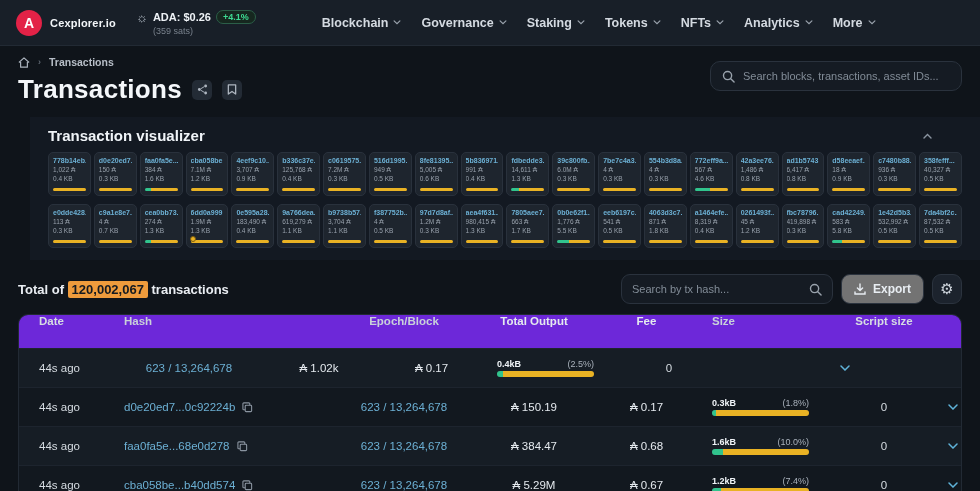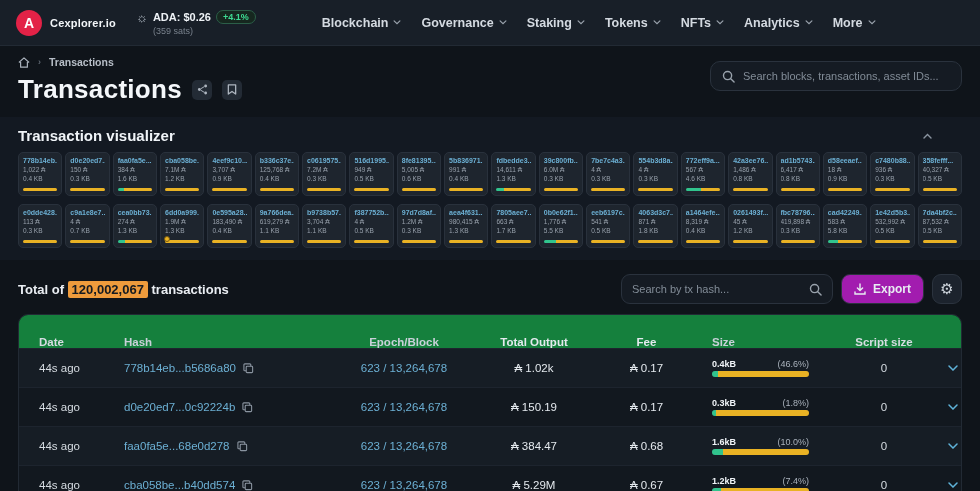--- a/index.html
+++ b/index.html
@@ -56,21 +56,21 @@
     display:flex; align-items:center; gap:8px; padding:0 11px;
   }
   .top-search input {
     flex:1; background:transparent; border:none; outline:none;
     color:#cfd6de; font-size:11px; font-family:inherit;
   }
   .top-search input::placeholder { color:#828c97; }
   .search-ic { color:#9aa3ad; }
 
   
-  .viz { background:#131922; margin-top:8px; padding:10px 18px 12px; }
+  .viz { background:#131922; margin-top:8px; padding:10px 18px 12px;margin-left:30px; }
   .viz-head { display:flex; align-items:center; justify-content:space-between; }
   .viz-title { font-size:15px; font-weight:bold; color:#f0f4f8; }
   .viz-collapse { color:#8a94a0; cursor:pointer; padding:2px 30px; }
   .viz-row { display:flex; gap:3px; margin-top:8px; }
   .tx-card {
     width:44.5px; height:44px; background:#1e252e; border:1px solid #29313c;
     border-radius:5px; padding:4px 4px 4px; cursor:pointer;
     display:flex; flex-direction:column; overflow:hidden; position:relative;
   }
   .tx-hash { font-size:7px; font-weight:bold; color:#6cb0d4; white-space:nowrap; overflow:hidden; }
@@ -92,35 +92,35 @@
     width:212px; height:30px; background:#151b23; border:1px solid #2a323d;
     border-radius:9px; display:flex; align-items:center; padding:0 10px; gap:8px;
   }
   .tx-search input {
     flex:1; background:transparent; border:none; outline:none;
     color:#cfd6de; font-size:11px; font-family:inherit;
   }
   .tx-search input::placeholder { color:#828c97; }
   .export-btn {
     height:30px; display:flex; align-items:center; gap:7px; padding:0 12px;
-    background:#a21caf; border:1px solid #2b333e; border-radius:9px;
+    background:#737373; border:1px solid #2b333e; border-radius:9px;
     color:#e8edf2; font-size:12px; font-weight:bold; cursor:pointer;
   }
   .tool-gear {
     width:30px; height:30px; background:#1c232d; border:1px solid #2b333e; border-radius:9px;
     display:flex; align-items:center; justify-content:center; color:#cdd4db; font-size:15px; cursor:pointer;
   }
 
   
   .table-wrap {
     margin:0 18px; background:#141a21; border:1px solid #222a34;
     border-radius:10px 10px 0 0; overflow:hidden;
   }
   .t-head {
-    display:flex; align-items:flex-end; height:33px; background:#15803d;
+    display:flex; align-items:flex-start; height:33px; background:#6d28d9;
     font-size:11.5px; font-weight:bold; color:#c9d0d9;
   }
   .t-row {
     display:flex; align-items:center; height:39px; font-size:11.5px;
     border-top:1px solid #1d242e;
   }
   .t-row:nth-child(odd) { background:#161d25; }
   .t-row:nth-child(even) { background:#12181f; }
   .c-date { width:105px; padding-left:20px; color:#d6dce2; }
   .c-hash { width:215px; display:flex; align-items:center; gap:7px; }
@@ -761,36 +761,27 @@
     <span class="c-out">Total Output</span>
     <span class="c-fee">Fee</span>
     <span class="c-size">Size</span>
     <span class="c-script">Script size</span>
     <span class="c-exp"></span>
   </div>
   <div>
 
       <div class="t-row">
         <span class="c-date">44s ago</span>
-        <span class="c-hash">
-          <span class="hash-link">778b14eb...b5686a80</span>
-          <span class="copy-ic">
-            <svg width="11" height="11" viewBox="0 0 12 12">
-              <rect x="3.5" y="3.5" width="7" height="7" rx="1" fill="none" stroke="currentColor" stroke-width="1.2"></rect>
-              <path d="M8.5 3.5V2a1 1 0 0 0-1-1H2a1 1 0 0 0-1 1v5.5a1 1 0 0 0 1 1h1.5" fill="none" stroke="currentColor" stroke-width="1.2"></path>
-            </svg>
-          </span>
-        </span>
         <span class="c-epoch"><span class="epoch-link">623 / 13,264,678</span></span>
         <span class="c-out">₳ 1.02k</span>
         <span class="c-fee">₳ 0.17</span>
         <span class="c-size">
           <span class="size-labels">
             <span class="size-kb">0.4kB</span>
-            <span class="size-pct">(46.6%)</span>
+            <span class="size-pct">(2.5%)</span>
           </span>
           <span class="size-bar">
             <span class="g" style="width: 6%;"></span>
             <span class="y"></span>
           </span>
         </span>
         <span class="c-script">0</span>
         <span class="c-exp">
           <svg width="10" height="6" viewBox="0 0 10 6">
             <path d="M1 1l4 4 4-4" fill="none" stroke="currentColor" stroke-width="1.5" stroke-linecap="round"></path>

